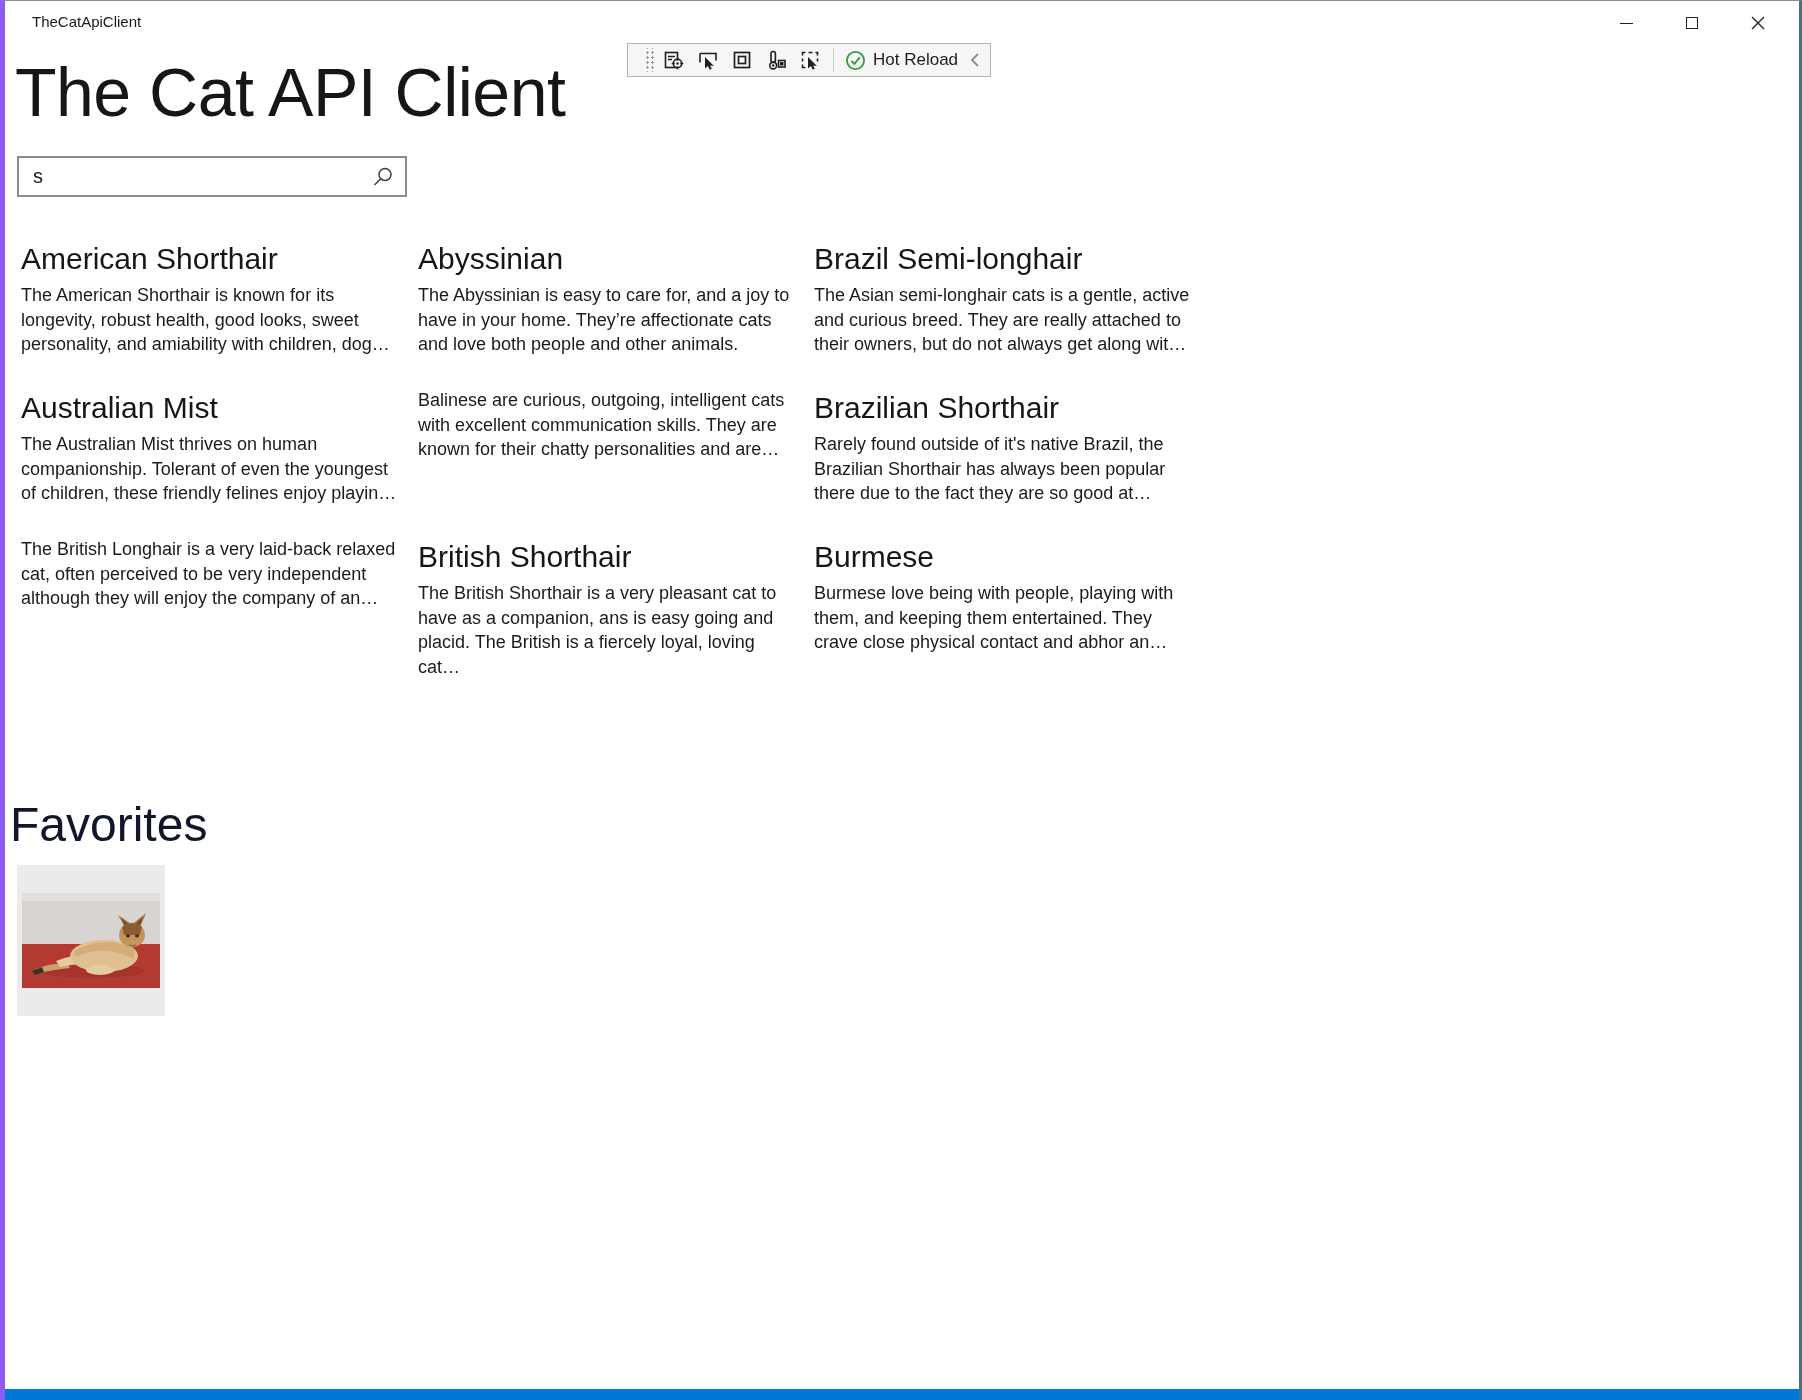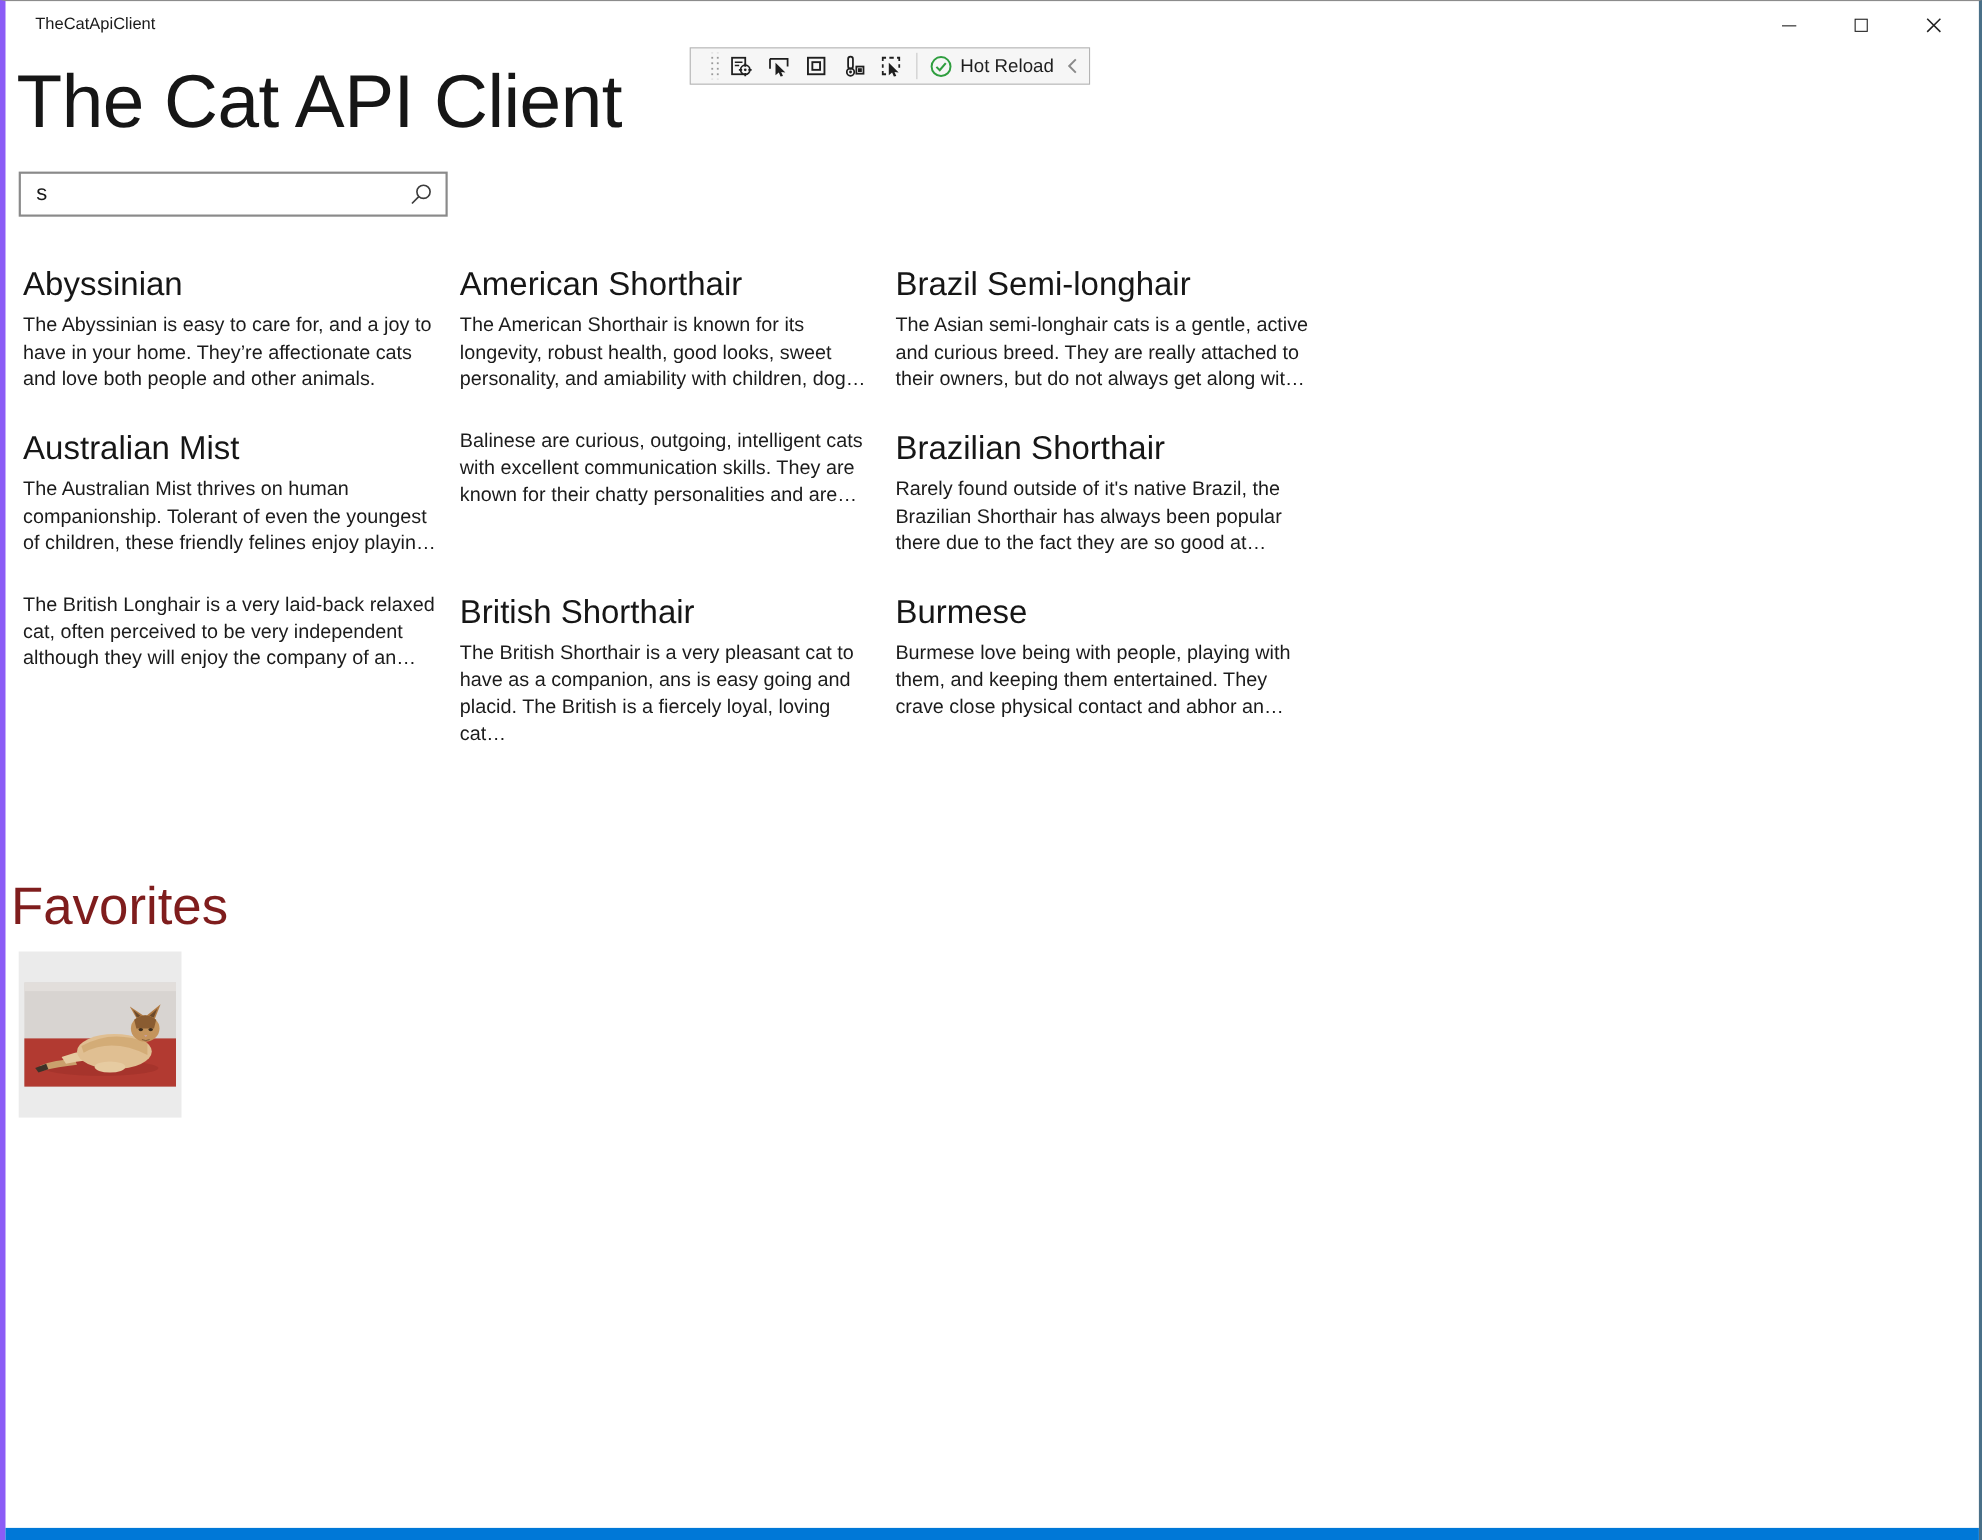--- a/index.html
+++ b/index.html
@@ -52,21 +52,21 @@
   
   .breed-grid {
     position:absolute; left:16px; top:238px;
     display:grid; grid-template-columns:397px 396px 397px; grid-template-rows:repeat(3,149px);
   }
   .breed-card { padding-right:16px; }
   .breed-name { font-size:30px; font-weight:300; line-height:40px; margin-bottom:4px; color:#161616; }
   .breed-desc { font-size:18px; line-height:24.5px; color:#1b1b1b; max-width:382px; }
 
   
-  .fav-title { position:absolute; left:5px; top:796px; font-size:48px; font-weight:300; color:#7f1d1d; }
+  .fav-title { position:absolute; left:5px; top:796px; font-size:48px; font-weight:300; color:#0f172a; }
   .fav-thumb {
     position:absolute; left:12px; top:864px; width:148px; height:151px;
     background:#ebebeb; display:flex; align-items:center; justify-content:center;
   }
   .fav-photo { display:block; }
 
   
   .accent-bar { position:absolute; left:-3px; right:-3px; bottom:0; height:11px; }
 
   svg { display:block; }
@@ -163,27 +163,27 @@
       <svg width="22" height="22" viewBox="0 0 22 22">
         <circle cx="13" cy="8.4" r="6" fill="none" stroke="#3c3c3c" stroke-width="1.5"></circle>
         <path d="M8.7 12.7 L2.5 19" stroke="#3c3c3c" stroke-width="1.5"></path>
       </svg>
     </button>
   </div>
 
   <div class="breed-grid">
 
     <div class="breed-card">
+      <div class="breed-name">American Shorthair</div>
+      <div class="breed-desc">The American Shorthair is known for its longevity, robust health, good looks, sweet personality, and amiability with children, dog…</div>
+    </div>
+
+    <div class="breed-card">
       <div class="breed-name">Abyssinian</div>
       <div class="breed-desc">The Abyssinian is easy to care for, and a joy to have in your home. They’re affectionate cats and love both people and other animals.</div>
-    </div>
-
-    <div class="breed-card">
-      <div class="breed-name">American Shorthair</div>
-      <div class="breed-desc">The American Shorthair is known for its longevity, robust health, good looks, sweet personality, and amiability with children, dog…</div>
     </div>
 
     <div class="breed-card">
       <div class="breed-name">Brazil Semi-longhair</div>
       <div class="breed-desc">The Asian semi-longhair cats is a gentle, active and curious breed. They are really attached to their owners, but do not always get along wit…</div>
     </div>
 
     <div class="breed-card">
       <div class="breed-name">Australian Mist</div>
       <div class="breed-desc">The Australian Mist thrives on human companionship. Tolerant of even the youngest of children, these friendly felines enjoy playin…</div>

